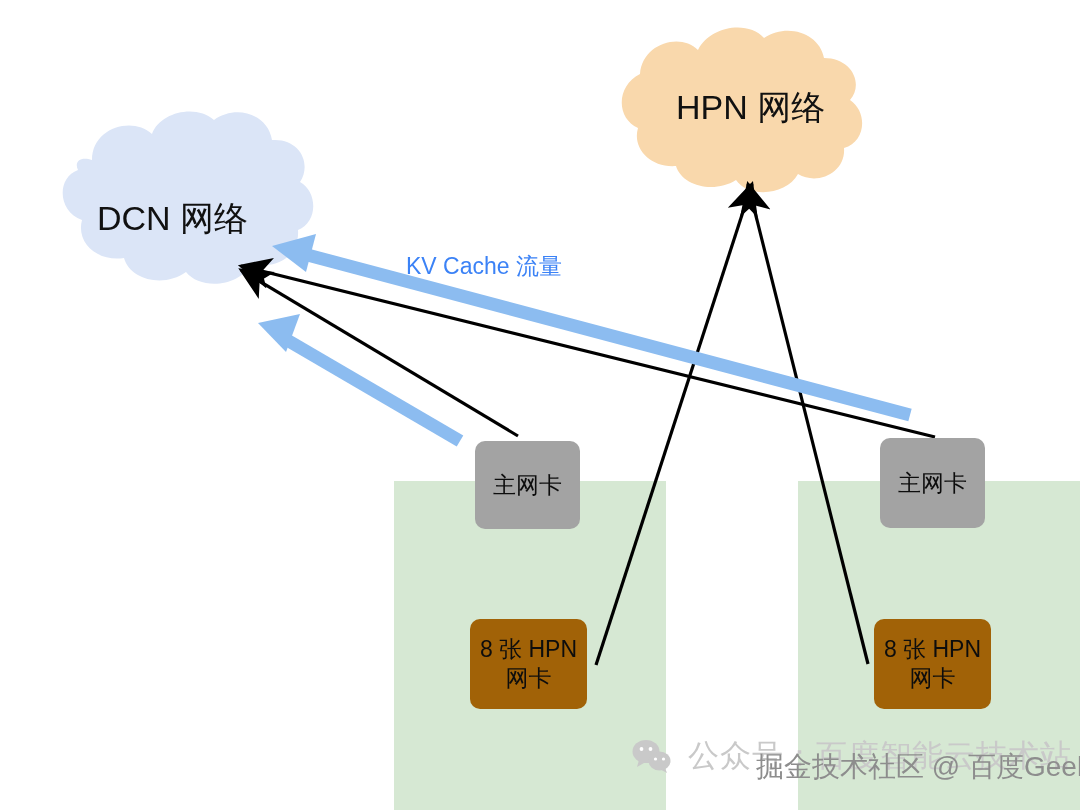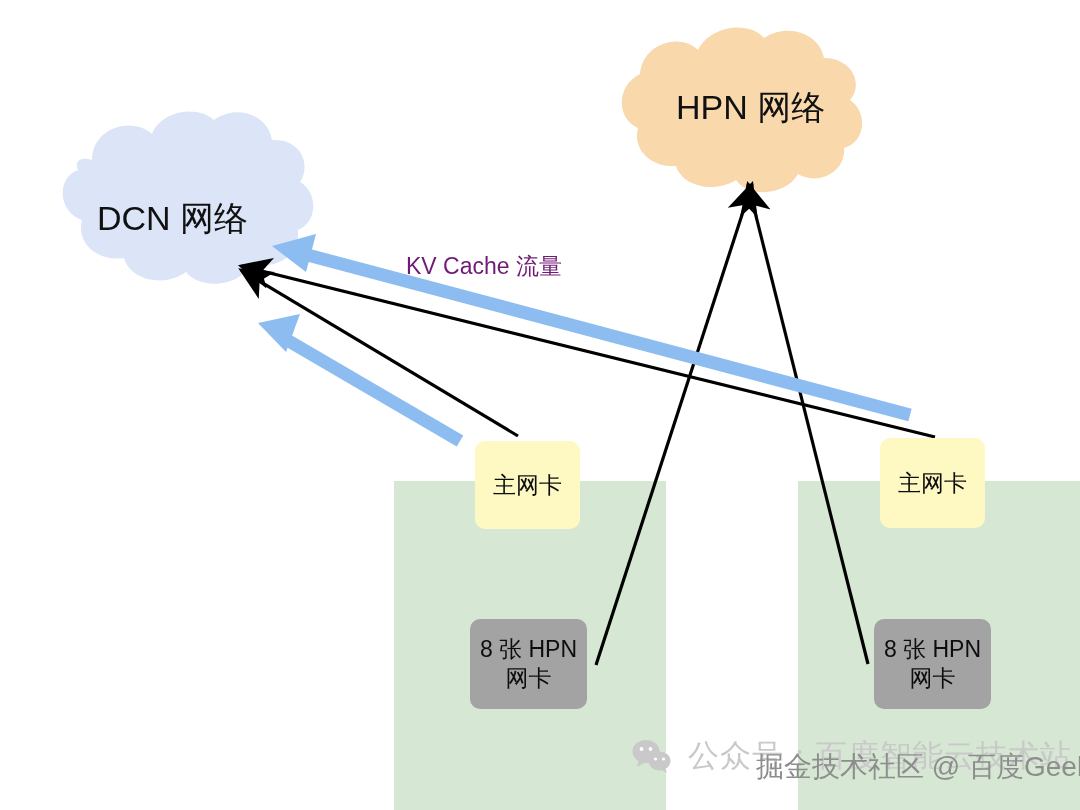--- a/index.html
+++ b/index.html
@@ -25,33 +25,33 @@
     display:flex;
     align-items:center;
     justify-content:center;
     text-align:center;
     line-height:1.25;
     color:#0d0d0d;
     font-size:23px;
     white-space:pre-line;
     box-sizing:border-box;
   }
-  .nodebox.blue{background:#fef9c3;}
-  .nodebox.orange{background:#a3a3a3;}
+  .nodebox.blue{background:#a3a3a3;}
+  .nodebox.orange{background:#a16207;}
 
   .cloudlabel{
     position:absolute;
     color:#111111;
     font-size:34px;
     white-space:nowrap;
   }
 
   .edgelabel{
     position:absolute;
-    color:#701a75;
+    color:#3b82f6;
     font-size:23px;
     white-space:nowrap;
   }
 
   
   .wm-back{
     position:absolute;
     display:flex;
     align-items:center;
     gap:16px;

